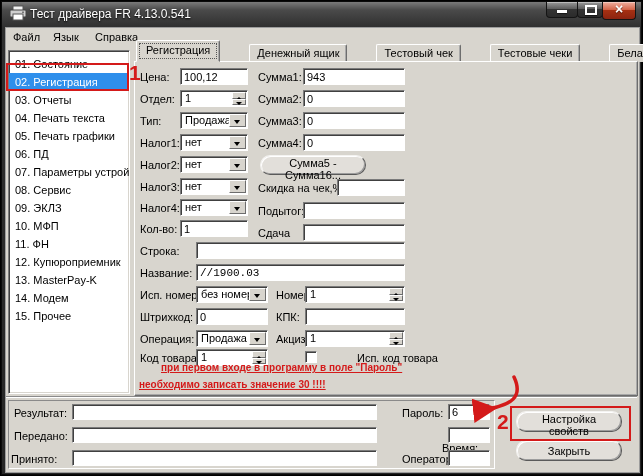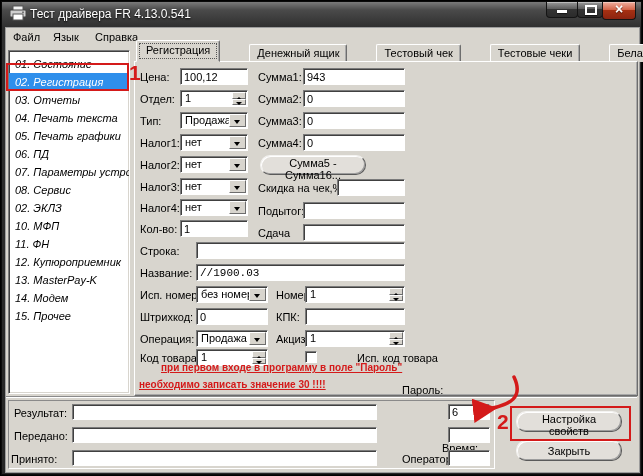--- a/index.html
+++ b/index.html
@@ -27,21 +27,21 @@
   .glyph-max::after{content:"";position:absolute;left:7px;top:3px;width:8px;height:6px;border:2px solid #fff;box-shadow:0 1px 1px #00000088;}
   .glyph-close::after{content:"\00d7";position:absolute;left:0;top:-1px;width:32px;text-align:center;color:#fff;font-size:14px;font-weight:bold;text-shadow:0 1px 1px #00000088;}
   
   .client{position:absolute;left:5px;top:27px;width:633px;height:444px;
     background:#d8d5ce;border:1px solid #9c9c9c;}
   .menubar{position:absolute;left:6px;top:28px;width:631px;height:19px;background:#d8d5ce;}
   .menu-item{position:absolute;top:31px;cursor:default;}
   
   .sidebar{position:absolute;left:8px;top:50px;width:122px;height:344px;background:#fff;
     border:1px solid;border-color:#7b7b7b #fff #fff #7b7b7b;
-    box-shadow:inset 1px 1px 0 #404040, inset -1px -1px 0 #d8d5ce;padding-top:4px;box-sizing:border-box;font-style:italic;}
+    box-shadow:inset 1px 1px 0 #404040, inset -1px -1px 0 #d8d5ce;padding-top:4px;box-sizing:border-box;}
   .side-item{height:18px;line-height:18px;padding-left:6px;white-space:nowrap;overflow:hidden;cursor:default;}
   .side-item.selected{background:#2f8feb;color:#fff;}
   
   .tabstrip{position:absolute;left:136px;top:42px;height:20px;display:flex;align-items:flex-end;gap:28px;}
   .tab{height:15px;line-height:15px;padding:1px 7px 0 7px;margin-right:1px;background:#d8d5ce;
     border:1px solid;border-color:#fff #6d6d6d #d8d5ce #fff;border-radius:2px 2px 0 0;
     box-shadow:inset -1px 0 0 #a8a8a8;cursor:default;white-space:nowrap;}
   .tab.active{height:19px;line-height:17px;padding:1px 9px 0 9px;position:relative;z-index:3;
     outline:1px dotted #555;outline-offset:-4px;}
   .tabpage{position:absolute;left:134px;top:61px;width:502px;height:333px;background:#d8d5ce;
@@ -110,21 +110,21 @@
 
 <div class="sidebar">
   <div class="side-item">01. Состояние</div>
   <div class="side-item selected">02. Регистрация</div>
   <div class="side-item">03. Отчеты</div>
   <div class="side-item">04. Печать текста</div>
   <div class="side-item">05. Печать графики</div>
   <div class="side-item">06. ПД</div>
   <div class="side-item">07. Параметры устройства</div>
   <div class="side-item">08. Сервис</div>
-  <div class="side-item">02. ЭКЛЗ</div>
+  <div class="side-item">09. ЭКЛЗ</div>
   <div class="side-item">10. МФП</div>
   <div class="side-item">11. ФН</div>
   <div class="side-item">12. Купюроприемник</div>
   <div class="side-item">13. MasterPay-K</div>
   <div class="side-item">14. Модем</div>
   <div class="side-item">15. Прочее</div>
 </div>
 
 <div class="tabpage"></div>
 <div class="tabstrip">
@@ -284,21 +284,21 @@
 <div class="bottom-bar"></div>
 <div class="bottom-inset"></div>
 
 <div class="lbl" style="left:14px;top:407px;">Результат:</div>
 <input class="fld" style="left: 72px; top: 404px; width: 305px; height: 16px;" value="">
 <div class="lbl" style="left:14px;top:430px;">Передано:</div>
 <input class="fld" style="left: 72px; top: 427px; width: 305px; height: 16px;" value="">
 <div class="lbl" style="left:11px;top:453px;">Принято:</div>
 <input class="fld" style="left: 72px; top: 450px; width: 305px; height: 16px;" value="">
 
-<div class="lbl" style="left:402px;top:384px;">Пароль:</div>
+<div class="lbl" style="left:402px;top:407px;">Пароль:</div>
 <input class="fld" style="left: 448px; top: 404px; width: 42px; height: 16px;" value="6">
 <div class="lbl" style="left:402px;top:442px;margin-left:40px;">Время:</div>
 <input class="fld" style="left: 448px; top: 427px; width: 42px; height: 16px;" value="">
 <div class="lbl" style="left:402px;top:453px;">Оператор:</div>
 <input class="fld" style="left: 448px; top: 450px; width: 42px; height: 16px;" value="">
 
 <button class="btn push" style="left:516px;top:411px;width:106px;height:21px;text-align:center;">Настройка свойств</button>
 <button class="btn push" style="left:516px;top:440px;width:106px;height:21px;">Закрыть</button>
 
 <div class="red-box" style="left:6px;top:63px;width:119px;height:24px;"></div>

